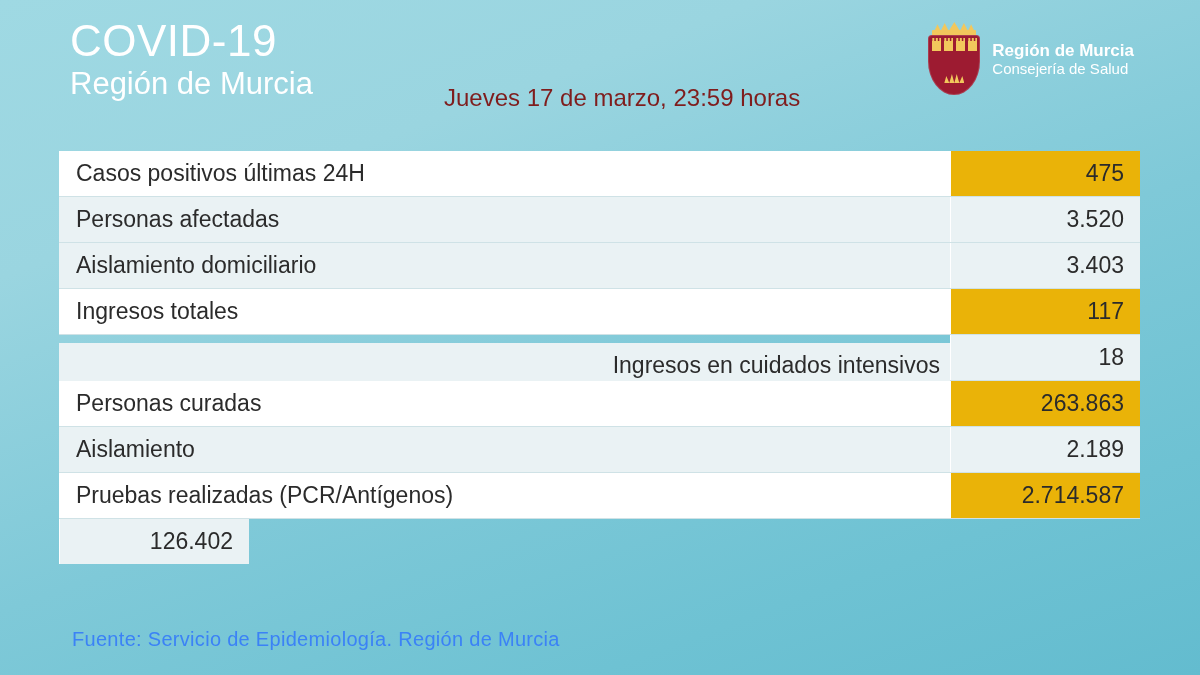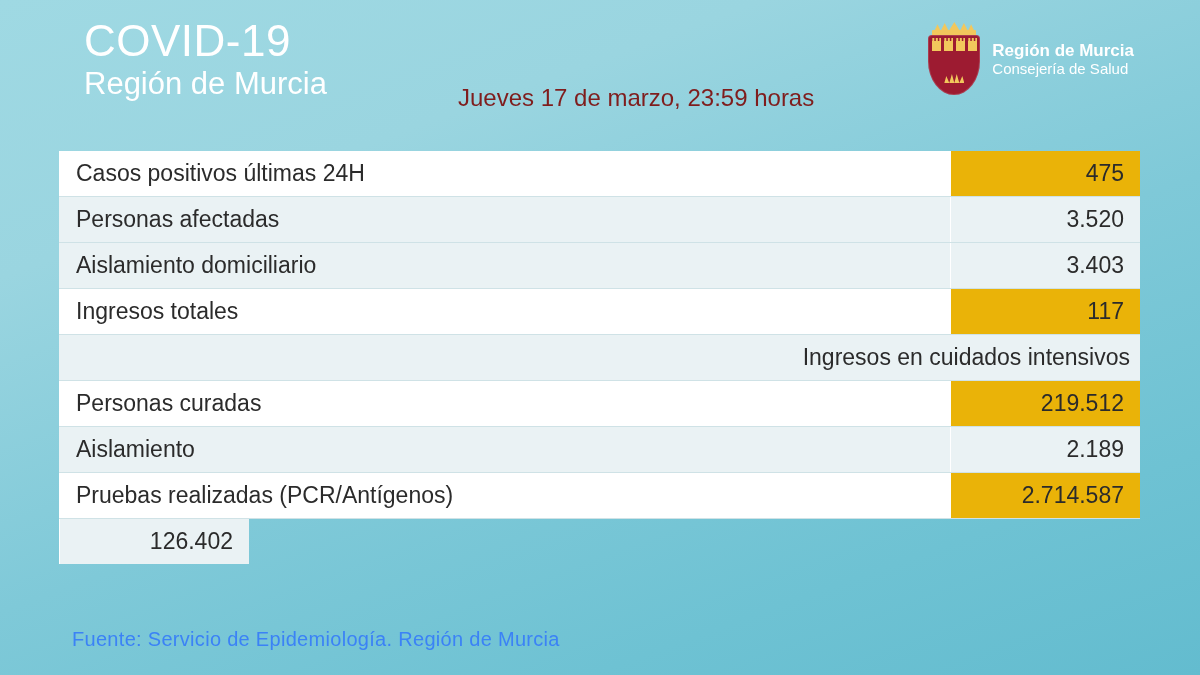--- a/index.html
+++ b/index.html
@@ -11,21 +11,21 @@
     height: 675px;
     overflow: hidden;
     font-family: "Liberation Sans", sans-serif;
     background: linear-gradient(160deg, #9fd9e3 0%, #9ad5e0 25%, #7fc9d8 55%, #6ec2d3 80%, #63bccf 100%);
     position: relative;
   }
 
   
   .header {
     position: absolute;
-    top: 0; left: 14px; right: 0;
+    top: 0; left: 0; right: 0;
     height: 140px;
   }
   .title-block {
     position: absolute;
     left: 70px;
     top: 18px;
   }
   .title-main {
     font-size: 44px;
     color: #ffffff;
@@ -135,21 +135,21 @@
 
   
   .table {
     position: absolute;
     left: 59px;
     top: 151px;
     width: 1081px;
   }
   .row {
     display: flex;
-    align-items: flex-end;
+    align-items: center;
     height: 45px;
     border-bottom: 1px solid #cfe2e6;
   }
   .row:last-child { border-bottom: none; }
   .row.odd .cell-label { background: #ffffff; }
   .row.odd .cell-value { background: #eab308; }
   .row.even .cell-label { background: #eaf2f4; }
   .row.even .cell-value { background: #eaf2f4; }
   .cell-label {
     flex: 1 1 auto;
@@ -238,24 +238,25 @@
   <div class="row even">
     <div class="cell-label">Aislamiento domiciliario</div>
     <div class="cell-value">3.403</div>
   </div>
   <div class="row odd">
     <div class="cell-label">Ingresos totales</div>
     <div class="cell-value">117</div>
   </div>
   <div class="row even sub">
     <div class="cell-label indent">Ingresos en cuidados intensivos</div>
+    <div class="cell-value">18</div>
   </div>
   <div class="row odd">
     <div class="cell-label">Personas curadas</div>
-    <div class="cell-value">219.512</div>
+    <div class="cell-value">263.863</div>
   </div>
   <div class="row even">
     <div class="cell-label">Aislamiento</div>
     <div class="cell-value">2.189</div>
   </div>
   <div class="row odd">
     <div class="cell-label">Pruebas realizadas (PCR/Antígenos)</div>
     <div class="cell-value">2.714.587</div>
   </div>
   <div class="row even">

